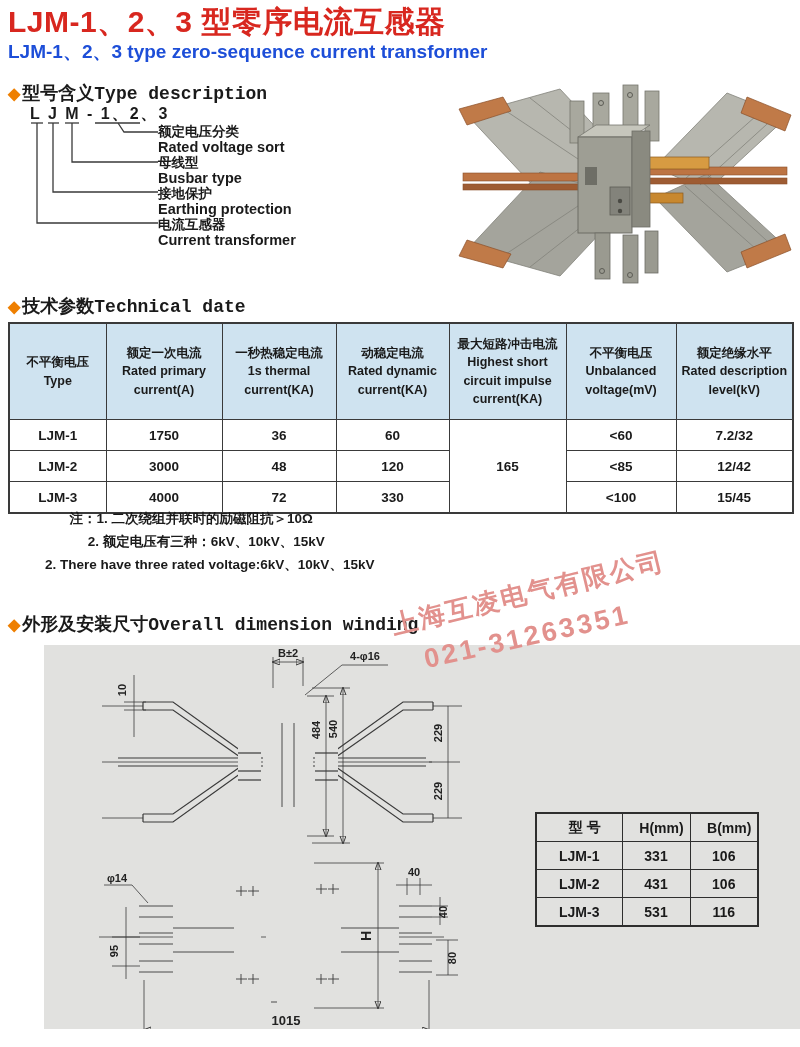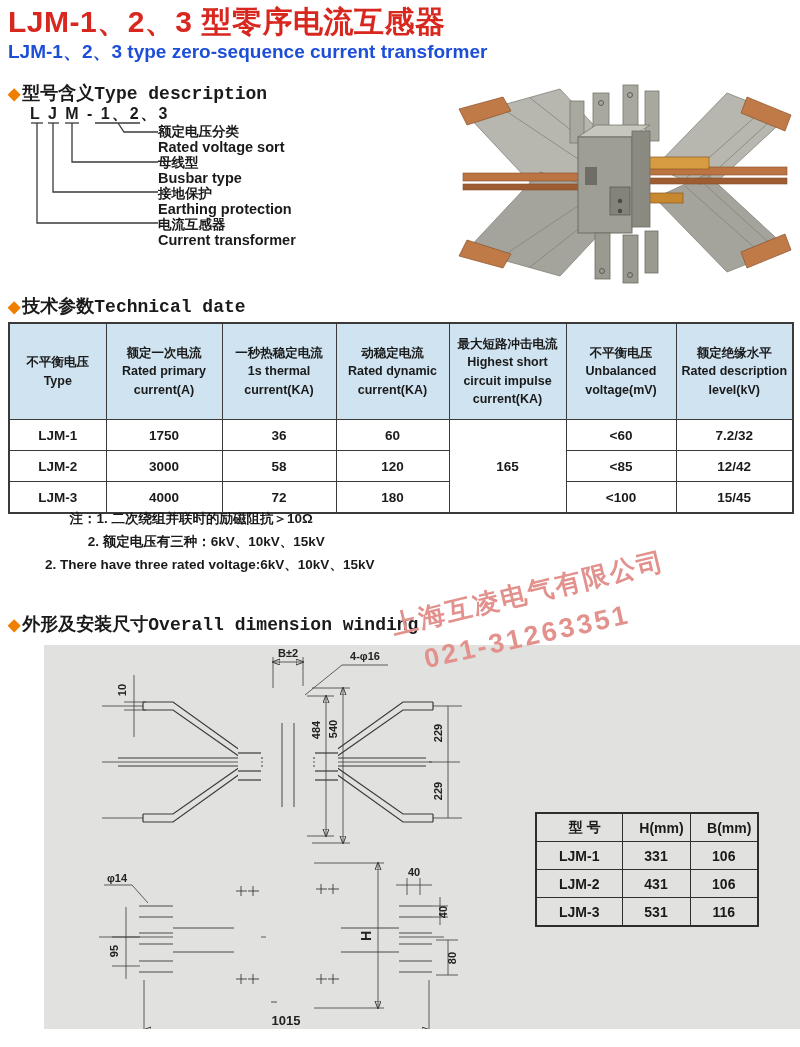--- a/index.html
+++ b/index.html
@@ -201,30 +201,30 @@
         <td>1750</td>
         <td>36</td>
         <td>60</td>
         <td rowspan="3">165</td>
         <td>&lt;60</td>
         <td>7.2/32</td>
       </tr>
       <tr>
         <td>LJM-2</td>
         <td>3000</td>
-        <td>58</td>
+        <td>48</td>
         <td>120</td>
         <td>&lt;85</td>
         <td>12/42</td>
       </tr>
       <tr>
         <td>LJM-3</td>
         <td>4000</td>
         <td>72</td>
-        <td>180</td>
+        <td>330</td>
         <td>&lt;100</td>
         <td>15/45</td>
       </tr>
     </tbody>
   </table>
 
   <div class="abs notes">
     <div>注：1. 二次绕组并联时的励磁阻抗＞10Ω</div>
     <div class="ind1">2. 额定电压有三种：6kV、10kV、15kV</div>
     <div class="ind2">2. There have three rated voltage:6kV、10kV、15kV</div>

